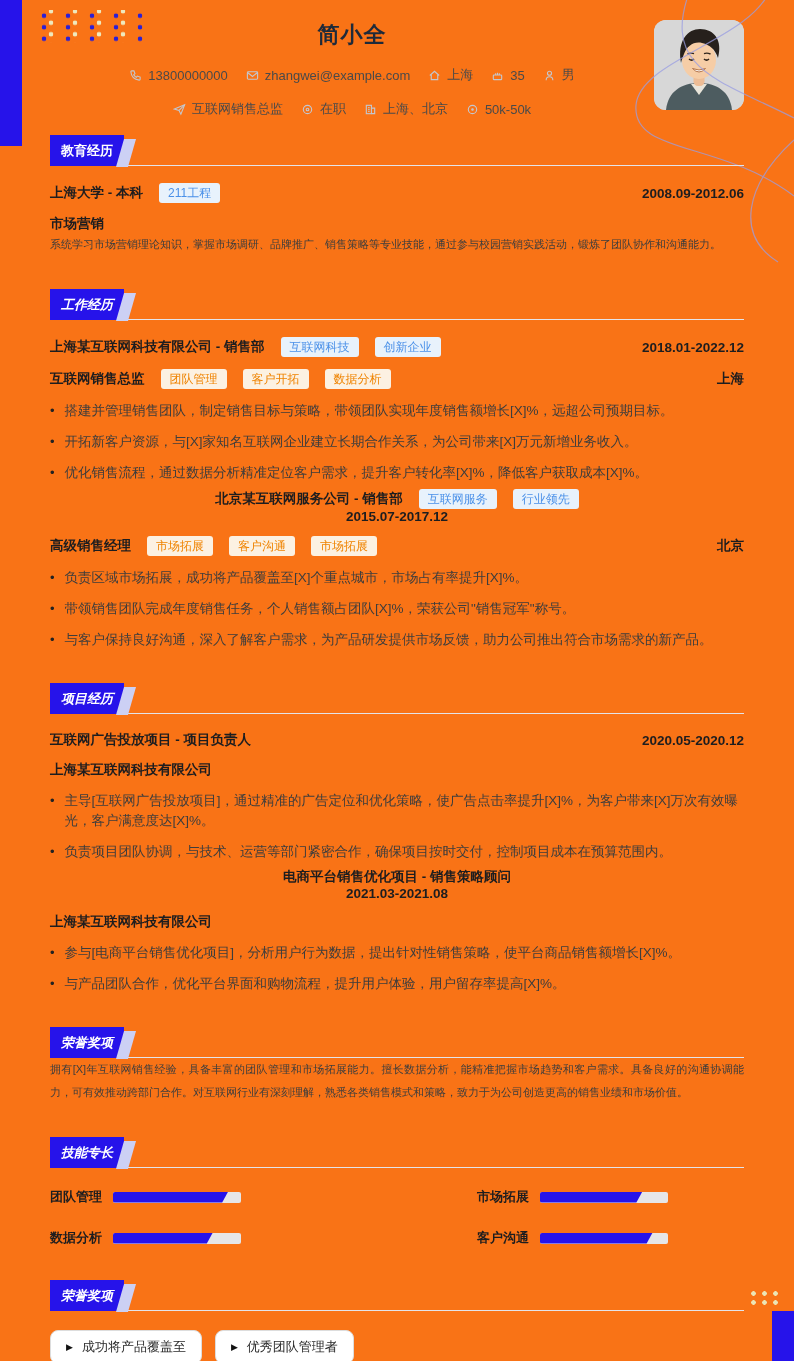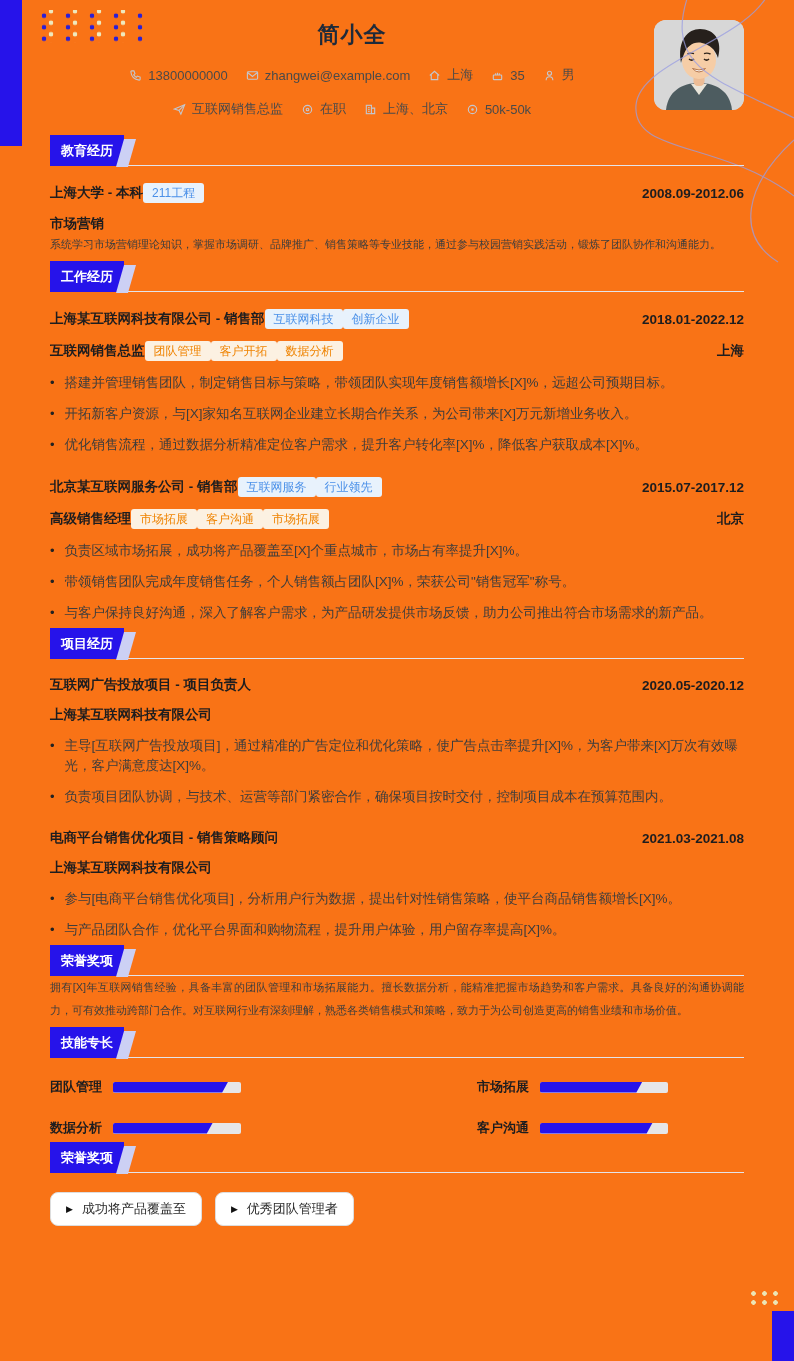--- a/index.html
+++ b/index.html
@@ -27,30 +27,30 @@
   .photo{width:90px;height:90px;border-radius:12px;overflow:hidden;background:#d7d7d7;
          margin-top:6px;flex:0 0 auto;}
   
   .content{padding:0 50px;position:relative;}
   .sec-head{position:relative;height:23px;border-bottom:1px solid #e4e4e9;}
   .sec-badge{position:absolute;left:0;bottom:-1px;background:#2613ea;color:#fff;
      font-size:13px;font-weight:700;padding:8px 11px;line-height:15px;z-index:1;}
   .sec-badge::after{content:"";position:absolute;right:-8px;top:4px;bottom:-1px;width:12px;
      background:#ccd0f4;transform:skewX(-16deg);z-index:-1;}
   .erow{display:flex;align-items:center;}
-  .erow .left{display:flex;align-items:center;gap:0;flex:1;}
+  .erow .left{display:flex;align-items:center;gap:16px;flex:1;}
   .btext{font-weight:700;font-size:13.5px;color:#1d1d1f;}
   .date{font-weight:700;font-size:13.5px;color:#1d1d1f;white-space:nowrap;}
   .tag{font-size:12px;padding:3px 9px;border-radius:3px;line-height:14px;}
   .tag.b{color:#4a90e8;background:#e8f2fc;}
   .tag.o{color:#ef8300;background:#fcf1e2;}
   .para{font-size:11px;color:#3d3d3d;line-height:23px;margin-top:0;text-align:justify;}
   .bullet{display:flex;gap:10px;margin-top:11px;font-size:13.5px;color:#3d3d3d;line-height:20px;}
   .bullet .dot{flex:0 0 auto;color:#222;font-size:13px;line-height:20px;}
-  .mt17{margin-top:17px;} .mt12{margin-top:12px;} .mt26{margin-top:12px;} .mt22{margin-top:22px;}
+  .mt17{margin-top:17px;} .mt12{margin-top:12px;} .mt26{margin-top:40px;font-style:italic;} .mt22{margin-top:6px;flex-direction:column;}
   
   .skills-grid{display:grid;grid-template-columns:1fr 1fr;column-gap:160px;row-gap:23px;
      margin-top:20px;}
   .skill-row{display:flex;align-items:center;gap:11px;}
   .skill-label{font-weight:700;font-size:13px;color:#1d1d1f;white-space:nowrap;}
   .skill-track{width:128px;height:11px;background:#e6e6e8;border-radius:2px;overflow:hidden;}
   .skill-fill{height:100%;background:#2613ea;
      clip-path:polygon(0 0,100% 0,calc(100% - 6px) 100%,0 100%);}
   
   .pill-row{display:flex;gap:13px;margin-top:19px;}

